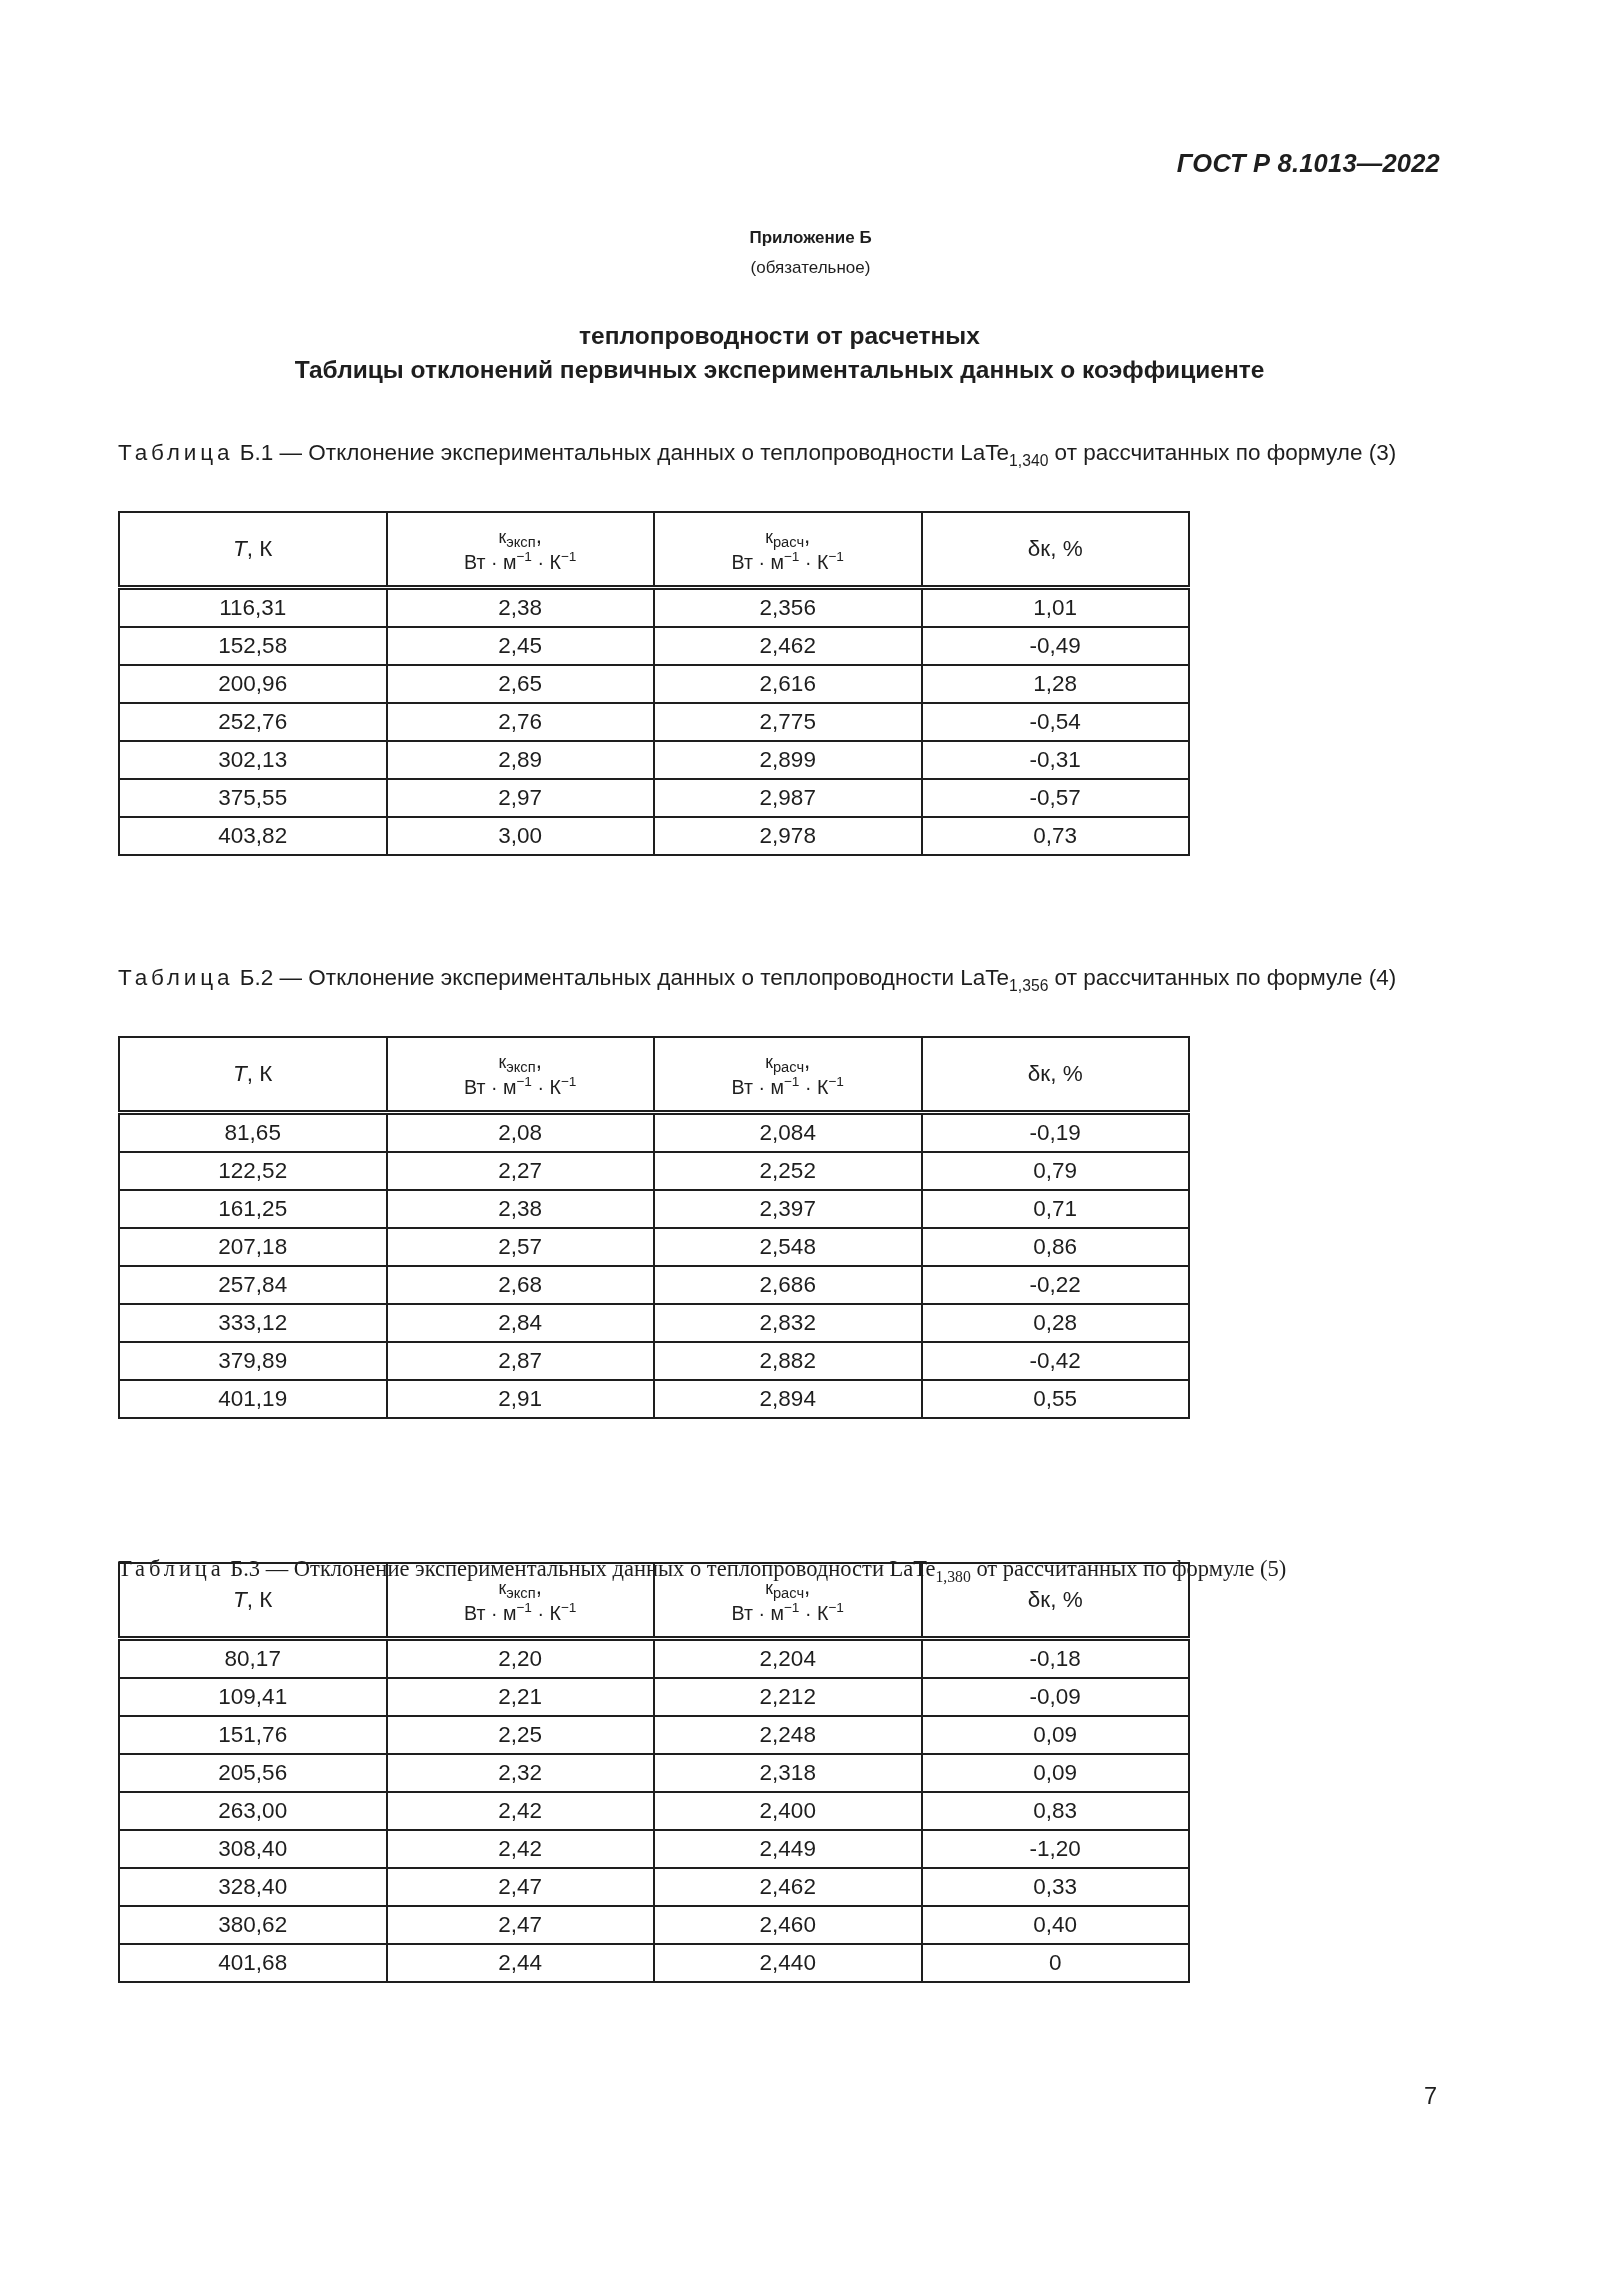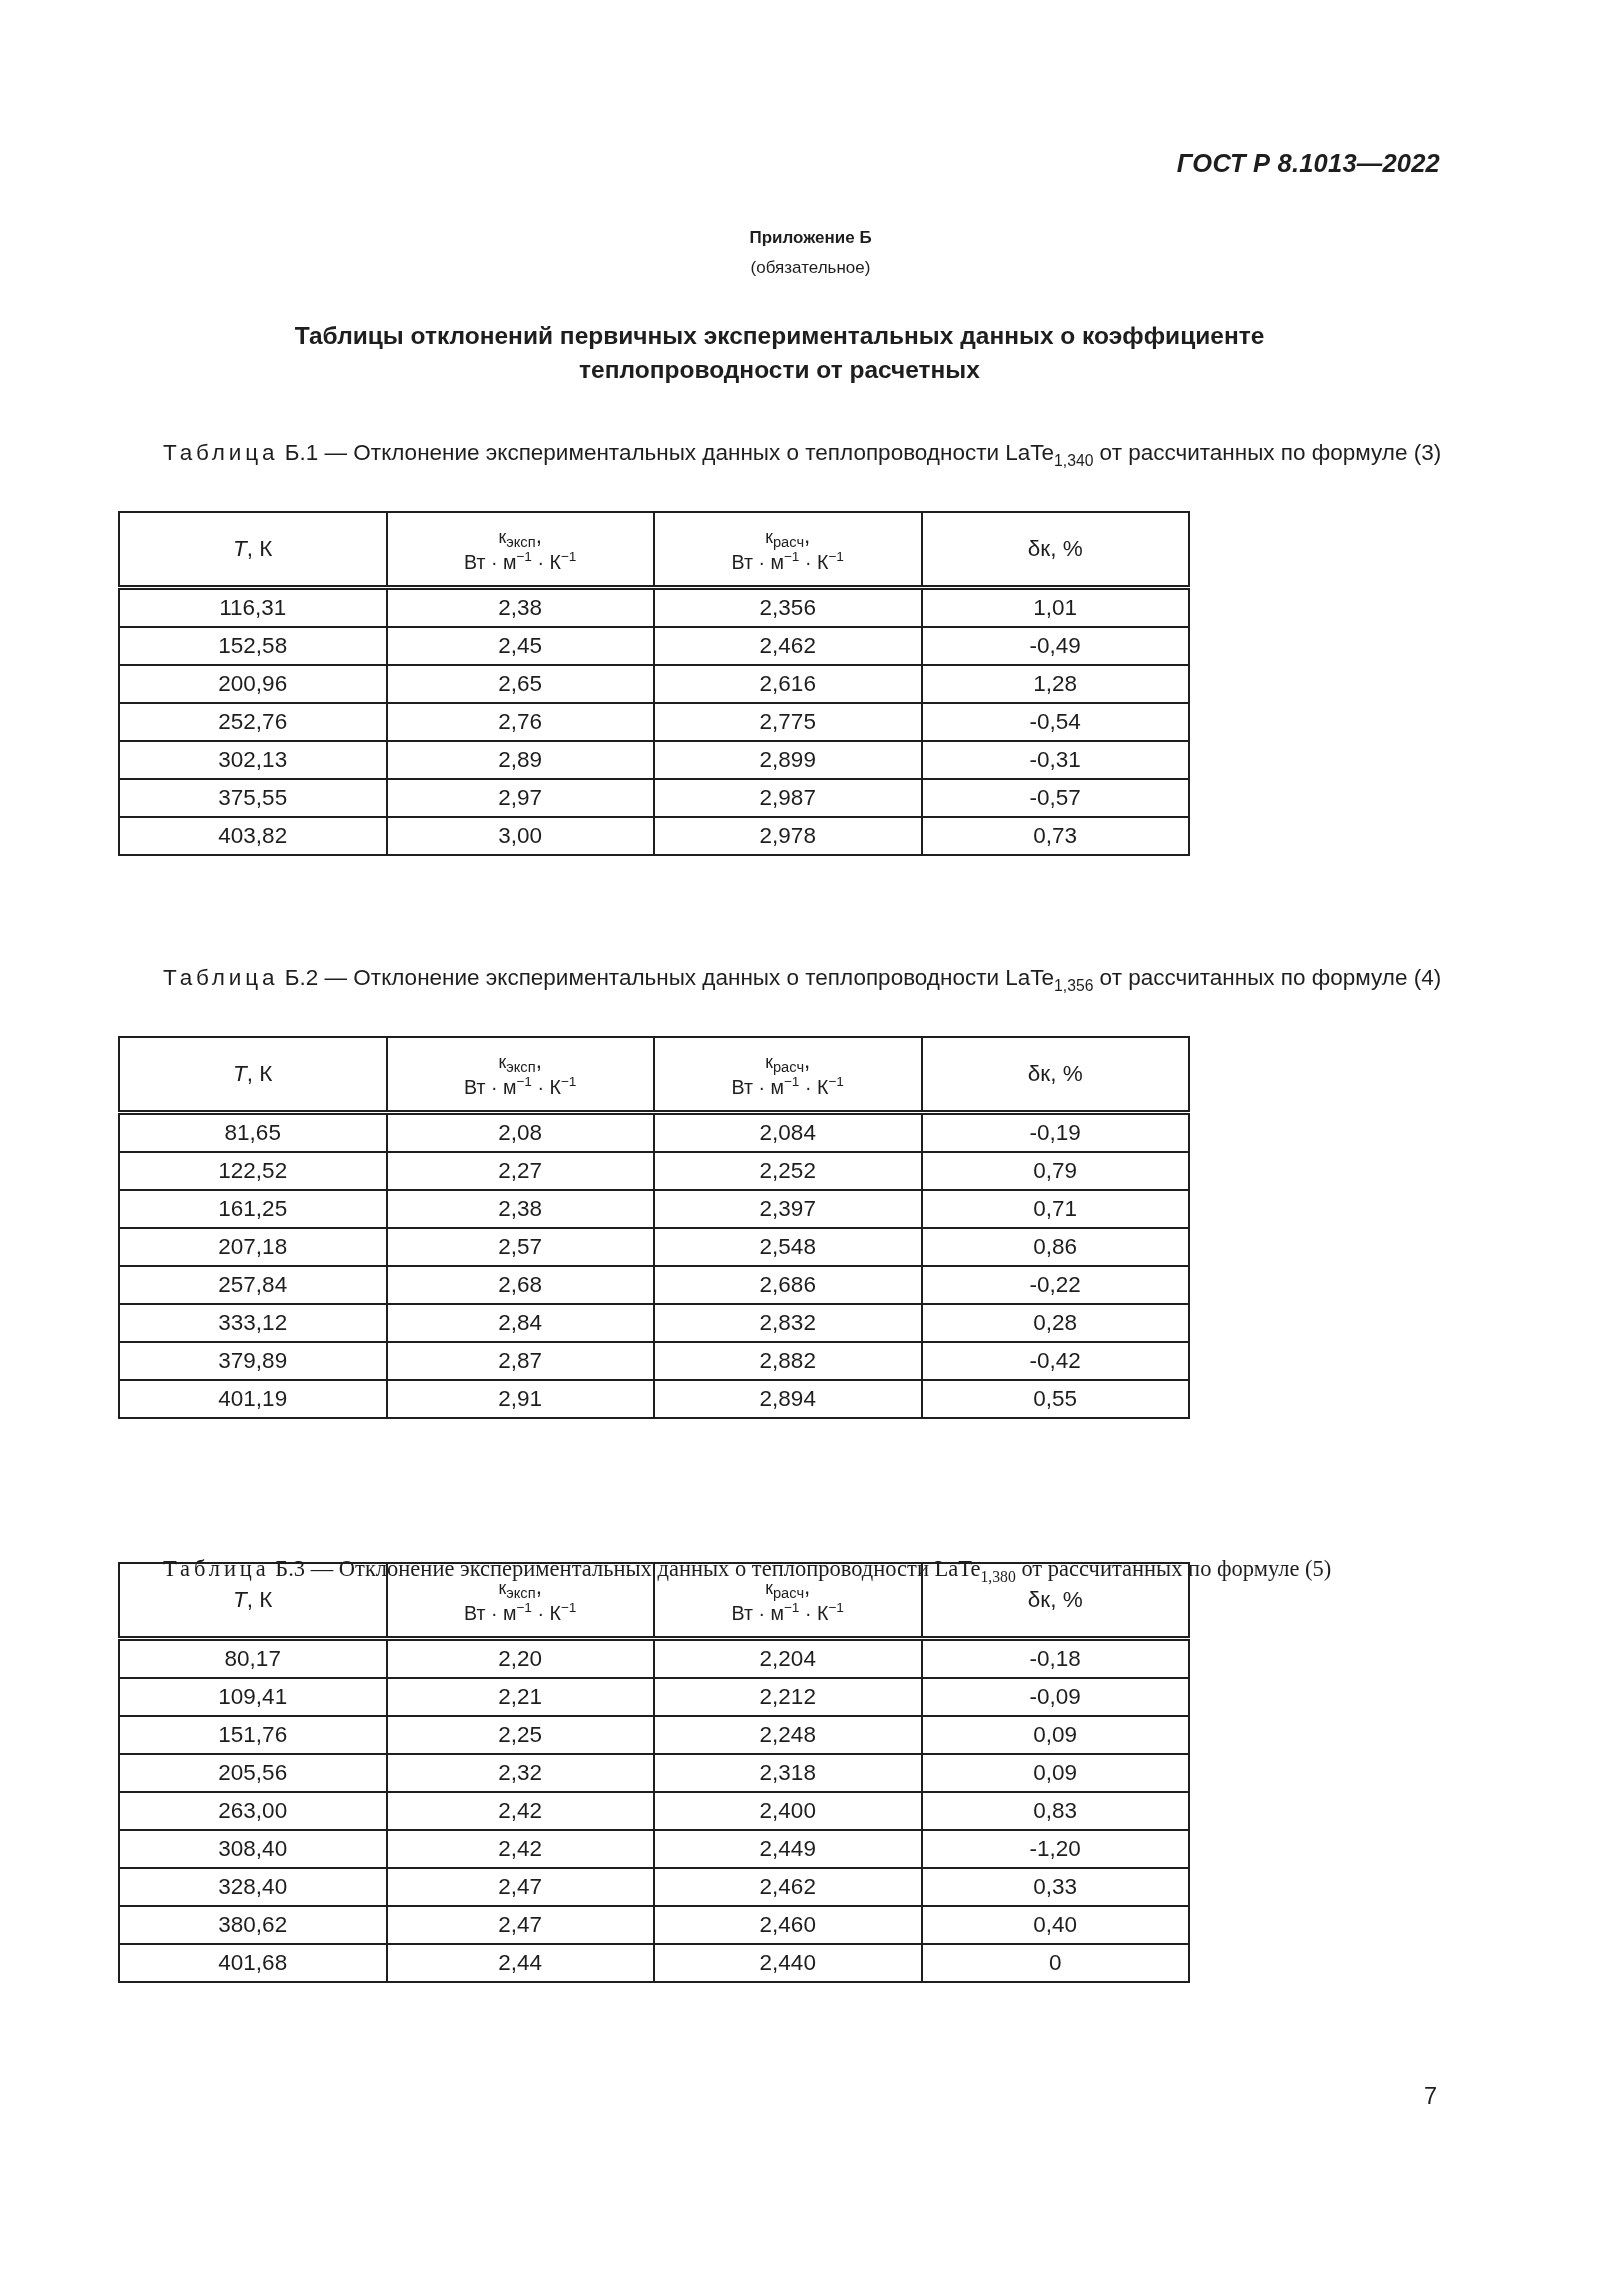--- a/index.html
+++ b/index.html
@@ -15,21 +15,21 @@
     position: absolute; top: 223px; left: 0; width: 1621px;
     text-align: center; font-size: 17px; font-weight: bold; line-height: 30px;
   }
   .appendix .status { font-weight: normal; }
   .main-title {
     position: absolute; top: 319px; left: 118px; width: 1323px;
     text-align: center; font-size: 24.5px; font-weight: bold; line-height: 34px;
   }
   .caption {
     position: absolute; left: 118px; width: 1323px;
-    font-size: 22.5px; line-height: 29px; text-align: justify; text-align-last: left; margin-left: 45px;
+    font-size: 22.5px; line-height: 29px; text-align: justify; text-align-last: left;
   }
   .caption .tbl-word { letter-spacing: 3.9px; }
   .caption sub { font-size: 15.7px; vertical-align: -5.9px; line-height: 0; }
   table.data {
     position: absolute; left: 118px; width: 1072px;
     border-collapse: collapse; border: 2.9px solid #1e1e1e;
     font-size: 22.5px; table-layout: fixed;
   }
   table.data col { width: 25%; }
   table.data th {
@@ -53,22 +53,22 @@
 <body>
 
 <div class="doc-code">ГОСТ Р 8.1013—2022</div>
 
 <div class="appendix">
   <div>Приложение Б</div>
   <div class="status">(обязательное)</div>
 </div>
 
 <div class="main-title">
+  <div>теплопроводности от расчетных</div>
   <div>Таблицы отклонений первичных экспериментальных данных о коэффициенте</div>
-  <div>теплопроводности от расчетных</div>
 </div>
 
 <div class="caption" style="top:438px;">
   <span class="tbl-word">Таблица</span>
   <span>Б.1</span><span> — Отклонение экспериментальных данных о теплопроводности LaTe</span><sub>1,340</sub><span> от рассчитанных по формуле (3)</span>
 </div>
 <table class="data" style="top:511px;">
   <colgroup>
       <col>
       <col>

